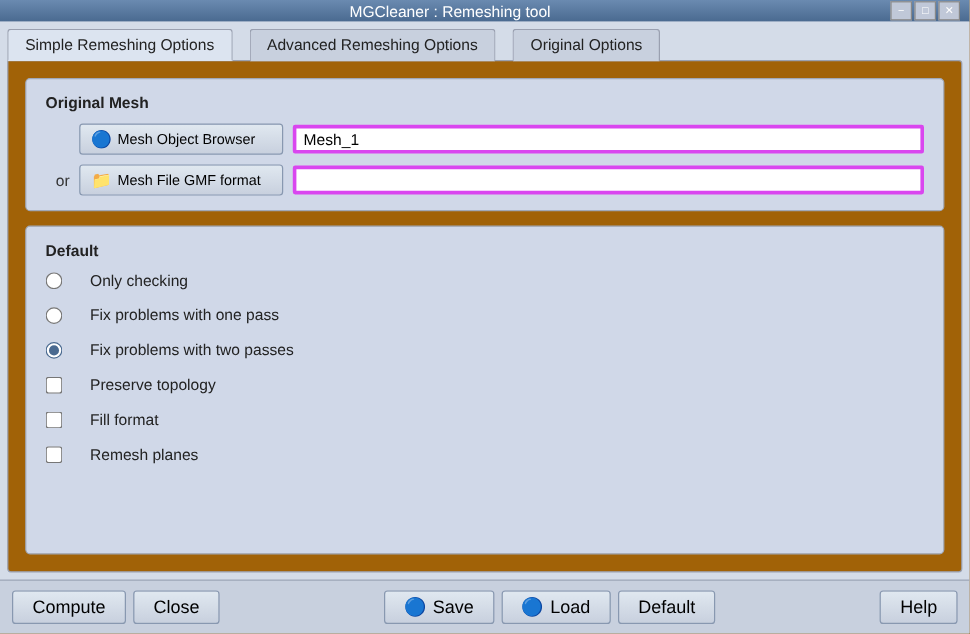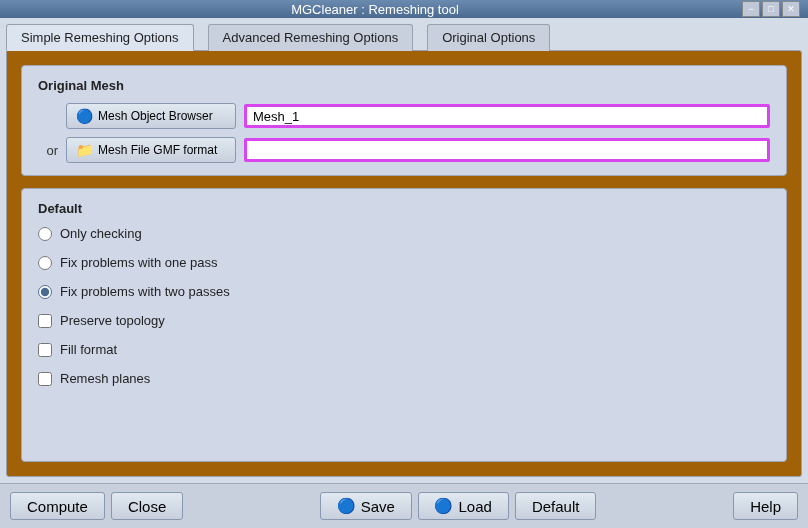--- a/index.html
+++ b/index.html
@@ -144,21 +144,21 @@
     .options-section {
       background: #d0d8e8;
       border: 1px solid #a0a8b8;
       border-radius: 4px;
       padding: 12px 16px;
       flex: 1;
     }
     .radio-item, .check-item {
       display: flex;
       align-items: center;
-      gap: 8px;
+      gap: 23px;
       cursor: pointer;
     }
     .radio-item input[type="radio"],
     .check-item input[type="checkbox"] {
       margin: 0;
       cursor: pointer;
       accent-color: #4a6a90;
       width: 14px;
       height: 14px;
     }

